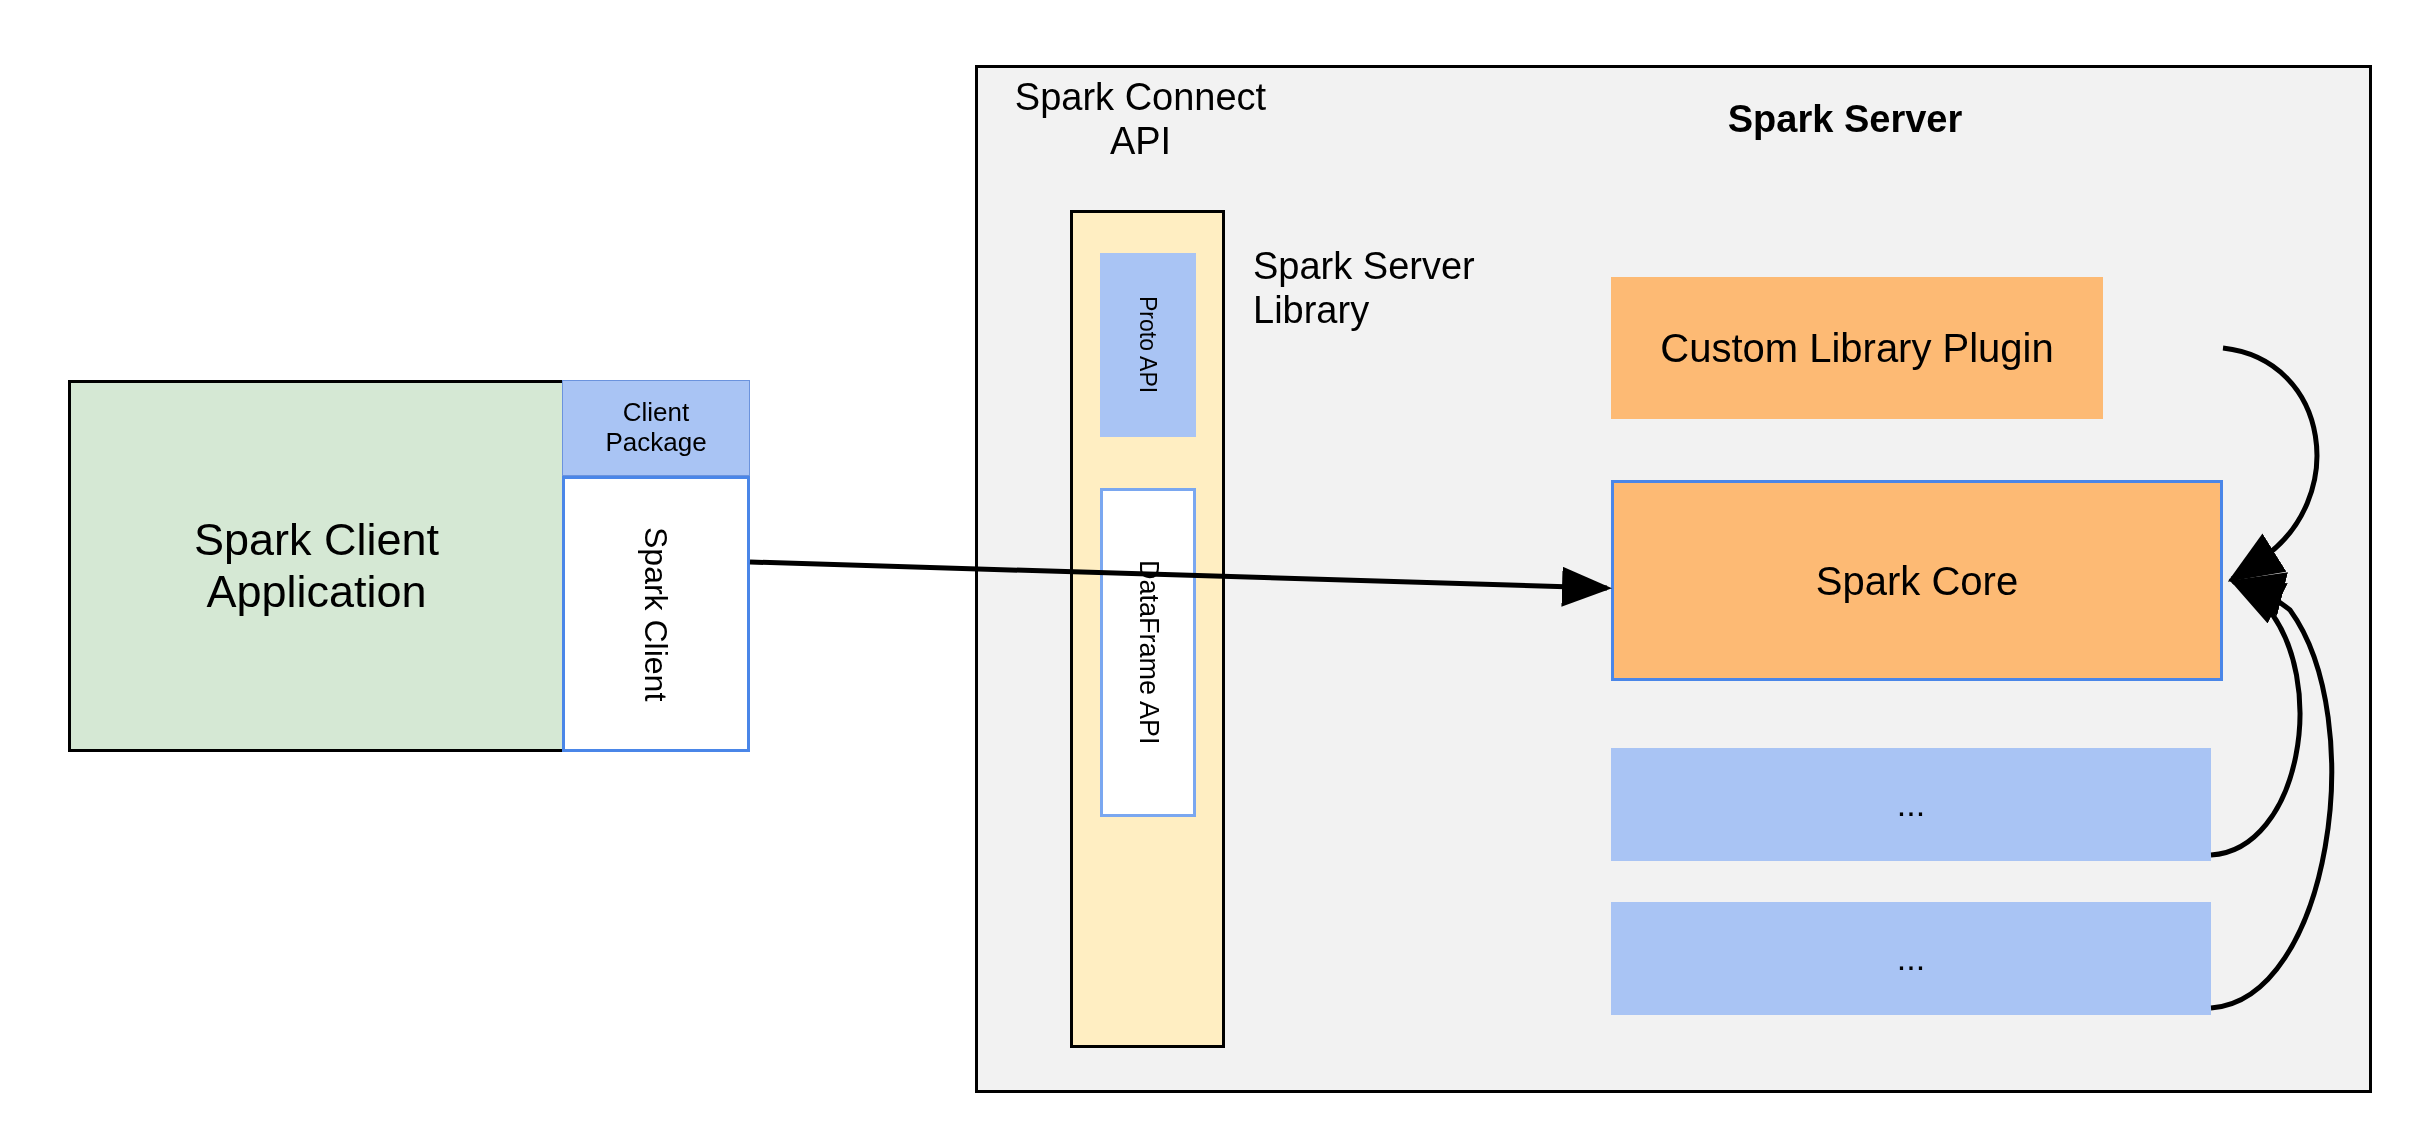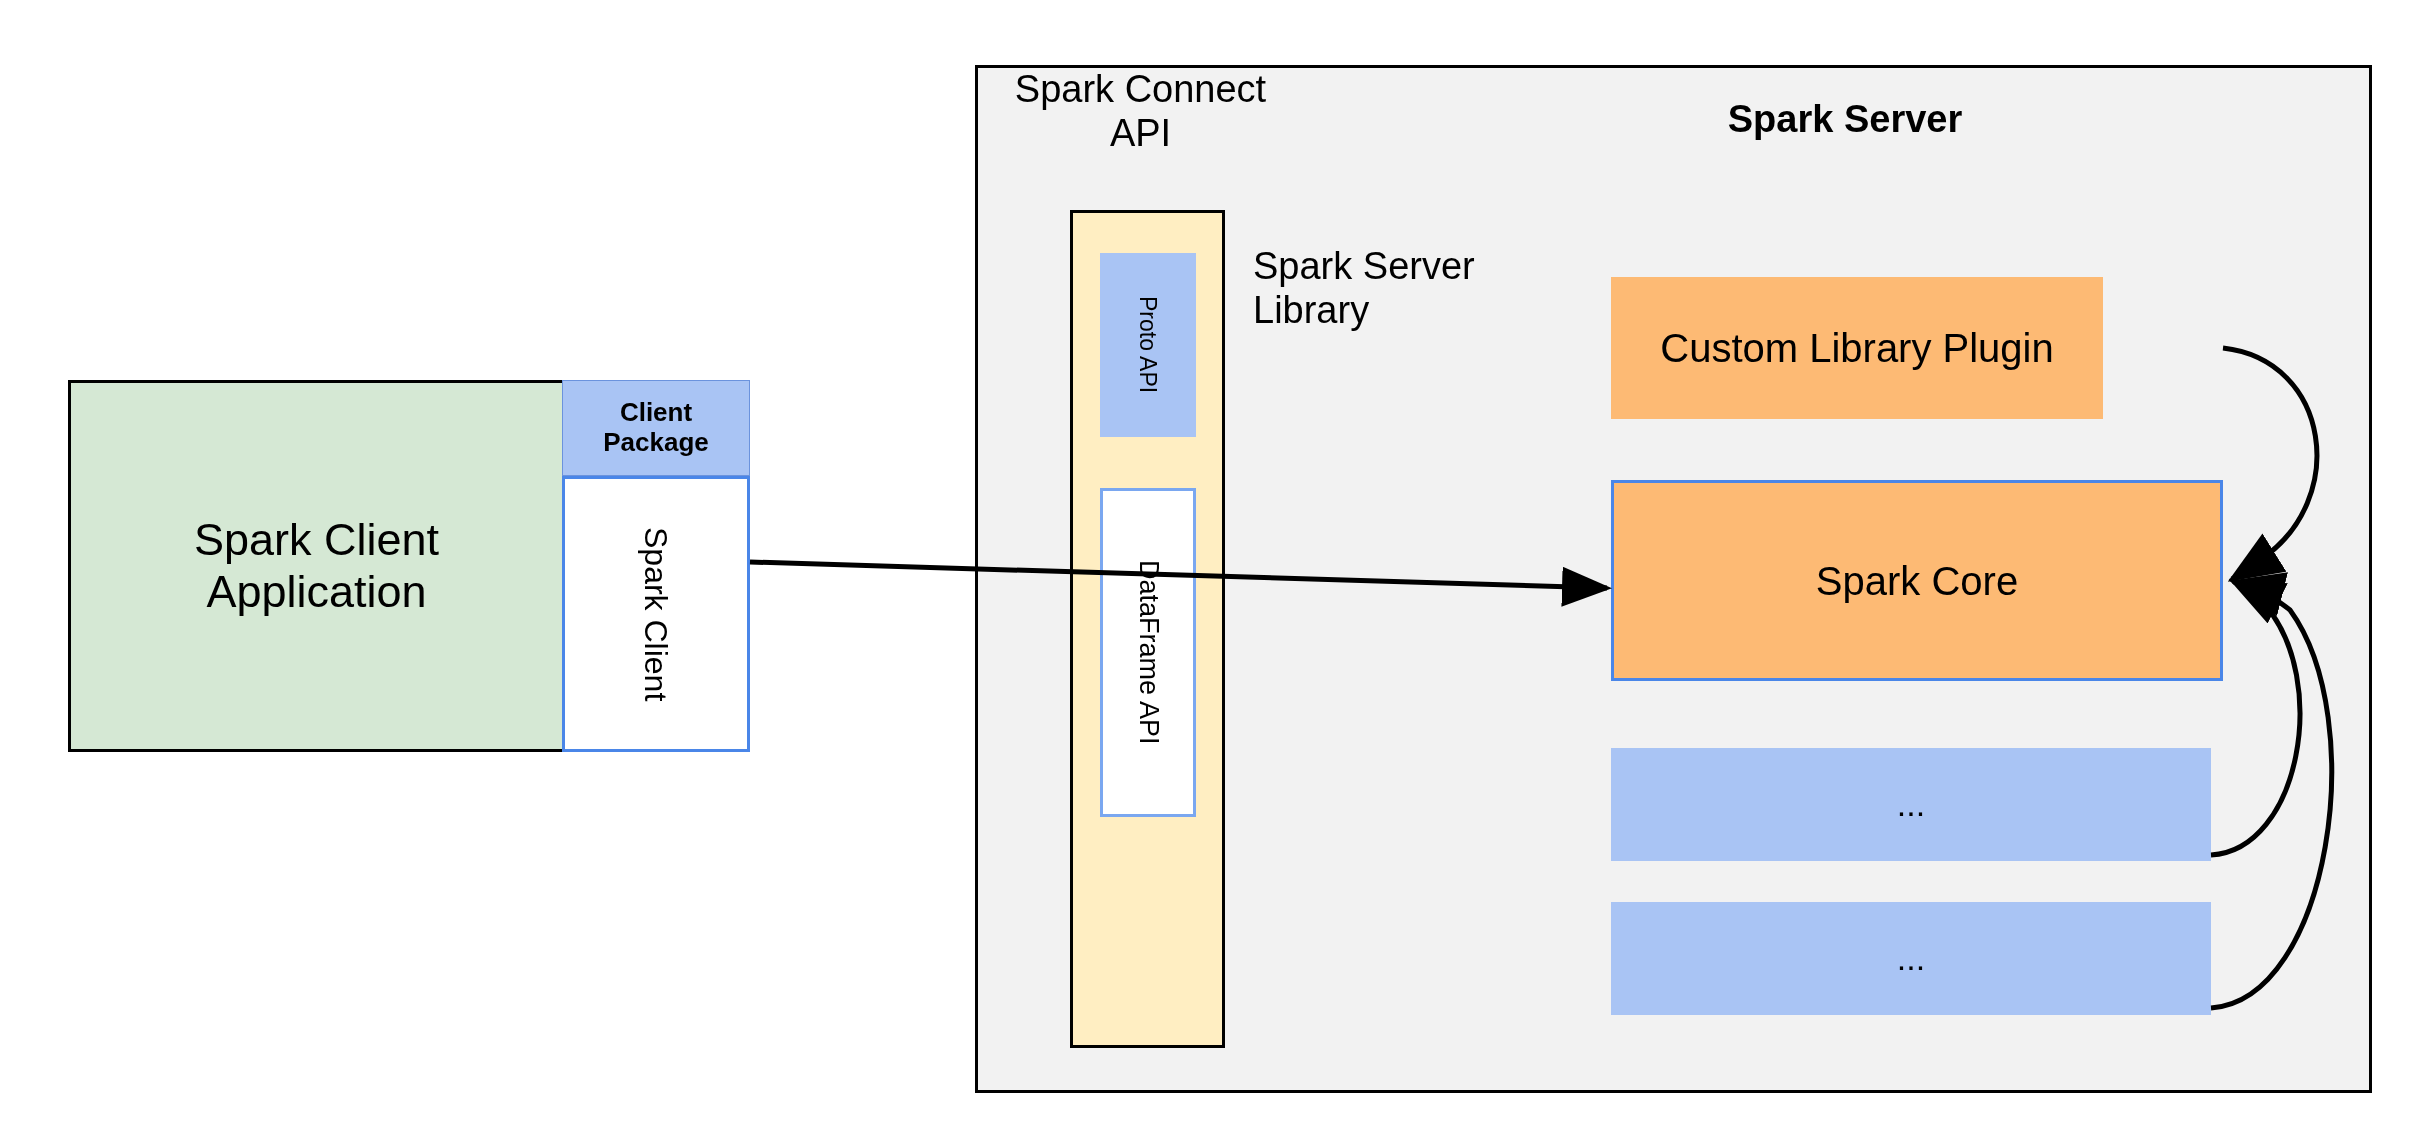--- a/index.html
+++ b/index.html
@@ -43,21 +43,21 @@
   #client-app-label { white-space: pre-line; }
 
   #client-package-box {
     left: 562px; top: 380px;
     width: 188px; height: 96px;
     background: #a9c4f4;
     border: 1px solid #6b93dd;
     font-size: 26px;
     z-index: 3;
   }
-  #client-package-label { white-space: pre-line; font-weight: bold; }
+  #client-package-label { white-space: pre-line; }
 
   #spark-client-box {
     left: 562px; top: 476px;
     width: 188px; height: 276px;
     background: #ffffff;
     border: 3px solid #4a86e8;
     z-index: 3;
   }
   #spark-client-label {
     writing-mode: vertical-rl;
@@ -74,21 +74,21 @@
     border: 3px solid #000000;
     z-index: 1;
   }
 
   #spark-connect-api-label {
     left: 998px; top: 68px;
     width: 285px; height: 90px;
     font-size: 38px;
     align-items: flex-start;
     justify-content: center;
-    padding-top: 0;
+    padding-top: 8px;
     white-space: pre-line;
     z-index: 4;
   }
 
   #spark-server-title {
     left: 1680px; top: 97px;
     width: 330px; height: 46px;
     font-size: 38px;
     font-weight: bold;
     z-index: 4;

